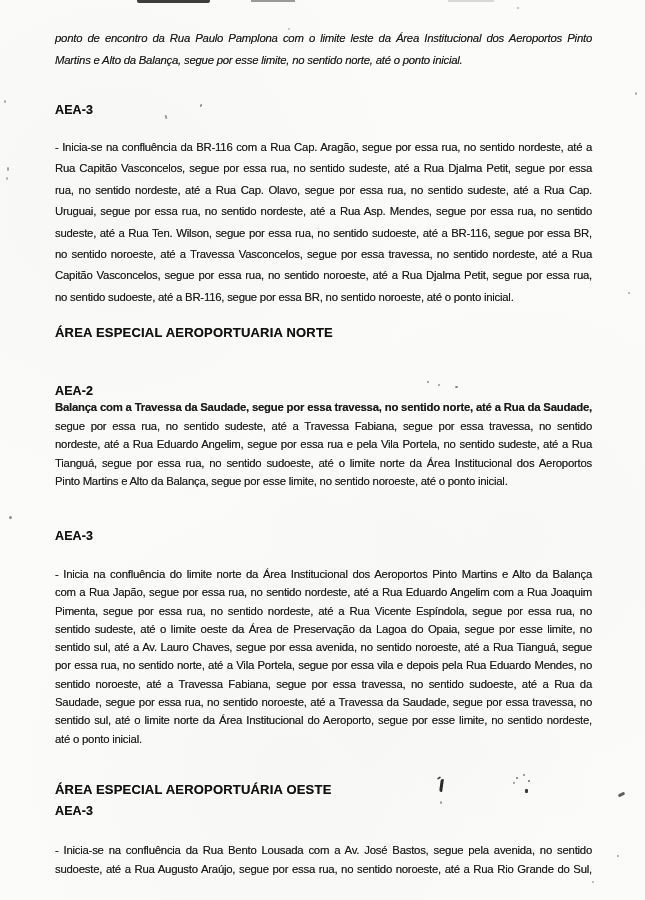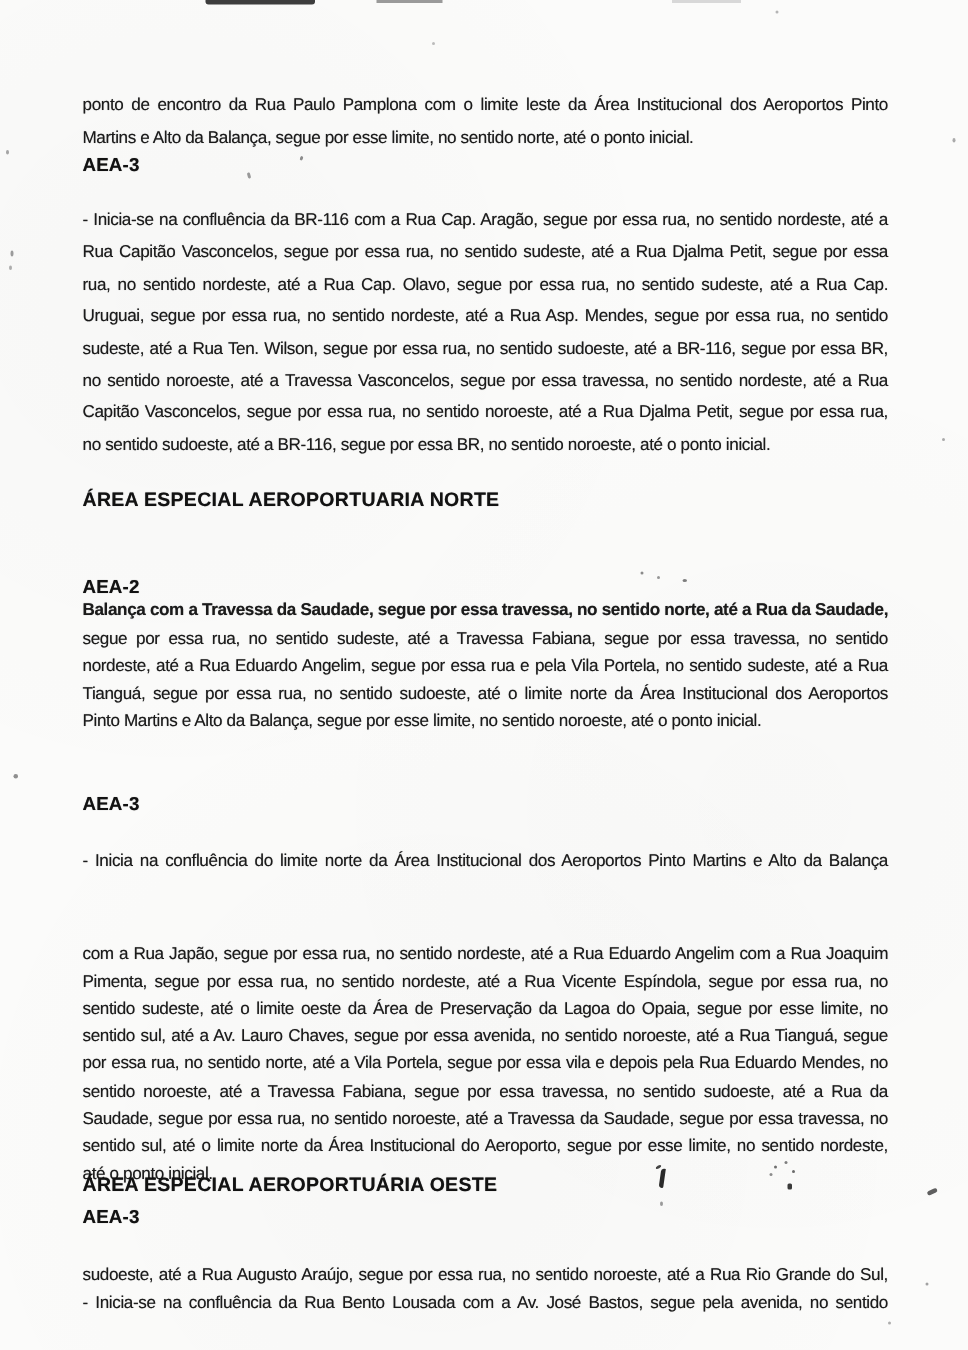--- a/index.html
+++ b/index.html
@@ -81,21 +81,21 @@
 </head>
 <body style="background: rgb(251, 251, 250);">
 
 <div class="page">
 
   <div class="smudge" style="left:137px; top:0; width:73px; height:3px; background:#3d3d3d; border-radius:0 0 2px 2px;"></div>
   <div class="smudge" style="left:251px; top:0; width:44px; height:2px; background:#9a9a9a;"></div>
   <div class="smudge" style="left:448px; top:0; width:46px; height:2px; background:#d8d8d8;"></div>
 
   <div id="doc">
-      <div class="block paragraph" style="top: 60px;">
+      <div class="block paragraph" style="top: 28px; font-style: italic;">
         <div class="line jline" style="height: 21.5px; line-height: 21.5px;">ponto de encontro da Rua Paulo Pamplona com o limite leste da Área Institucional dos Aeroportos Pinto</div>
         <div class="line lline" style="height: 21.5px; line-height: 21.5px;">Martins e Alto da Balança, segue por esse limite, no sentido norte, até o ponto inicial.</div>
       </div>
       <div class="block subheading" style="top: 103px;">AEA-3</div>
       <div class="block paragraph" style="top: 137px;">
         <div class="line jline" style="height: 21.4px; line-height: 21.4px;">- Inicia-se na confluência da BR-116 com a Rua Cap. Aragão, segue por essa rua, no sentido nordeste, até a</div>
         <div class="line jline" style="height: 21.4px; line-height: 21.4px;">Rua Capitão Vasconcelos, segue por essa rua, no sentido sudeste, até a Rua Djalma Petit, segue por essa</div>
         <div class="line jline" style="height: 21.4px; line-height: 21.4px;">rua, no sentido nordeste, até a Rua Cap. Olavo, segue por essa rua, no sentido sudeste, até a Rua Cap.</div>
         <div class="line jline" style="height: 21.4px; line-height: 21.4px;">Uruguai, segue por essa rua, no sentido nordeste, até a Rua Asp. Mendes, segue por essa rua, no sentido</div>
         <div class="line jline" style="height: 21.4px; line-height: 21.4px;">sudeste, até a Rua Ten. Wilson, segue por essa rua, no sentido sudoeste, até a BR-116, segue por essa BR,</div>
@@ -108,35 +108,35 @@
       <div class="block paragraph" style="top: 398px;">
         <div class="line jline" style="height: 18.6px; line-height: 18.6px; font-weight: bold;">Balança com a Travessa da Saudade, segue por essa travessa, no sentido norte, até a Rua da Saudade,</div>
         <div class="line jline" style="height: 18.6px; line-height: 18.6px;">segue por essa rua, no sentido sudeste, até a Travessa Fabiana, segue por essa travessa, no sentido</div>
         <div class="line jline" style="height: 18.6px; line-height: 18.6px;">nordeste, até a Rua Eduardo Angelim, segue por essa rua e pela Vila Portela, no sentido sudeste, até a Rua</div>
         <div class="line jline" style="height: 18.6px; line-height: 18.6px;">Tianguá, segue por essa rua, no sentido sudoeste, até o limite norte da Área Institucional dos Aeroportos</div>
         <div class="line lline" style="height: 18.6px; line-height: 18.6px;">Pinto Martins e Alto da Balança, segue por esse limite, no sentido noroeste, até o ponto inicial.</div>
       </div>
       <div class="block subheading" style="top: 529px;">AEA-3</div>
       <div class="block paragraph" style="top: 565px;">
         <div class="line jline" style="height: 18.3px; line-height: 18.3px;">- Inicia na confluência do limite norte da Área Institucional dos Aeroportos Pinto Martins e Alto da Balança</div>
-        <div class="line jline" style="height: 18.3px; line-height: 18.3px; margin-top: 44px;">com a Rua Japão, segue por essa rua, no sentido nordeste, até a Rua Eduardo Angelim com a Rua Joaquim</div>
+        <div class="line jline" style="height: 18.3px; line-height: 18.3px;">com a Rua Japão, segue por essa rua, no sentido nordeste, até a Rua Eduardo Angelim com a Rua Joaquim</div>
         <div class="line jline" style="height: 18.3px; line-height: 18.3px;">Pimenta, segue por essa rua, no sentido nordeste, até a Rua Vicente Espíndola, segue por essa rua, no</div>
         <div class="line jline" style="height: 18.3px; line-height: 18.3px;">sentido sudeste, até o limite oeste da Área de Preservação da Lagoa do Opaia, segue por esse limite, no</div>
         <div class="line jline" style="height: 18.3px; line-height: 18.3px;">sentido sul, até a Av. Lauro Chaves, segue por essa avenida, no sentido noroeste, até a Rua Tianguá, segue</div>
         <div class="line jline" style="height: 18.3px; line-height: 18.3px;">por essa rua, no sentido norte, até a Vila Portela, segue por essa vila e depois pela Rua Eduardo Mendes, no</div>
         <div class="line jline" style="height: 18.3px; line-height: 18.3px;">sentido noroeste, até a Travessa Fabiana, segue por essa travessa, no sentido sudoeste, até a Rua da</div>
         <div class="line jline" style="height: 18.3px; line-height: 18.3px;">Saudade, segue por essa rua, no sentido noroeste, até a Travessa da Saudade, segue por essa travessa, no</div>
         <div class="line jline" style="height: 18.3px; line-height: 18.3px;">sentido sul, até o limite norte da Área Institucional do Aeroporto, segue por esse limite, no sentido nordeste,</div>
         <div class="line lline" style="height: 18.3px; line-height: 18.3px;">até o ponto inicial.</div>
       </div>
       <div class="block heading" style="top: 782px;">ÁREA ESPECIAL AEROPORTUÁRIA OESTE</div>
       <div class="block subheading" style="top: 804px;">AEA-3</div>
       <div class="block paragraph" style="top: 841px;">
+        <div class="line jline" style="height: 18.5px; line-height: 18.5px;">- Inicia-se na confluência da Rua Bento Lousada com a Av. José Bastos, segue pela avenida, no sentido</div>
         <div class="line jline" style="height: 18.5px; line-height: 18.5px;">sudoeste, até a Rua Augusto Araújo, segue por essa rua, no sentido noroeste, até a Rua Rio Grande do Sul,</div>
-        <div class="line jline" style="height: 18.5px; line-height: 18.5px;">- Inicia-se na confluência da Rua Bento Lousada com a Av. José Bastos, segue pela avenida, no sentido</div>
       </div>
     </div>
 
   <div class="speck" style="left:517px; top:7px;  width:2px; height:2px; background:#b5b5b5;"></div>
   <div class="speck" style="left:288px; top:28px; width:2px; height:2px; background:#bbb;"></div>
   <div class="speck" style="left:635px; top:92px; width:2px; height:3px; background:#aaa;"></div>
   <div class="speck" style="left:4px;   top:100px; width:2px; height:3px; background:#a5a5a5;"></div>
   <div class="speck" style="left:200px; top:104px; width:2px; height:3px; background:#8d8d8d; transform:rotate(20deg);"></div>
   <div class="speck" style="left:165px; top:115px; width:2px; height:4px; background:#999; transform:rotate(-15deg); border-radius:1px;"></div>
   <div class="speck" style="left:7px;   top:167px; width:2px; height:4px; background:#9b9b9b;"></div>

